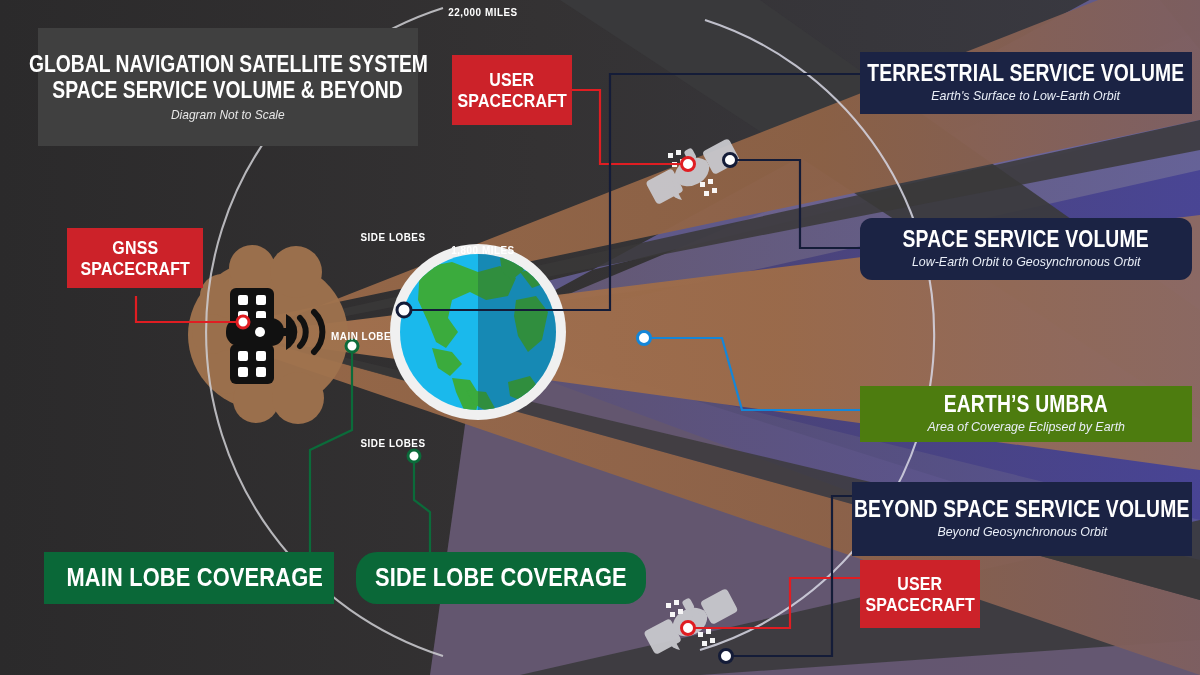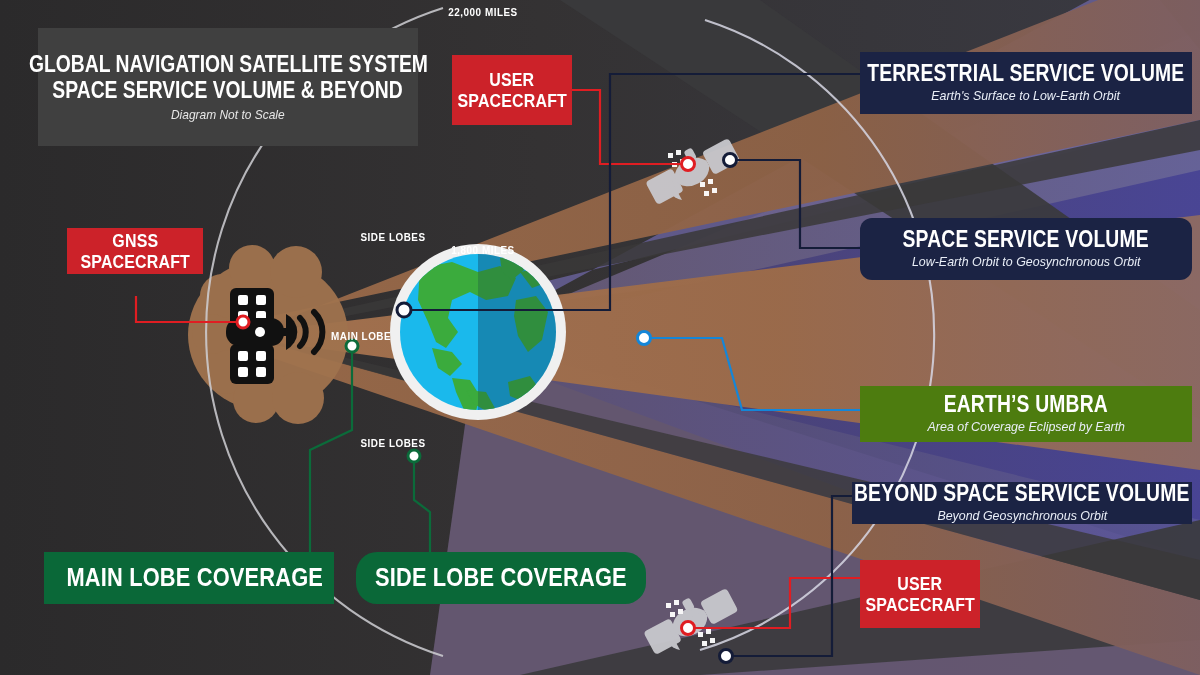--- a/index.html
+++ b/index.html
@@ -283,21 +283,21 @@
     <div class="t1">SPACE SERVICE VOLUME &amp; BEYOND</div>
     <div class="t2">Diagram Not to Scale</div>
   </div>
 
   <div class="cap ctr" style="left:393px;top:231px;">SIDE LOBES</div>
   <div class="cap" style="left:331px;top:330px;">MAIN LOBE</div>
   <div class="cap ctr" style="left:393px;top:437px;">SIDE LOBES</div>
   <div class="cap ctr" style="left:483px;top:6px;">22,000 MILES</div>
   <div class="cap ctr" style="left:483px;top:244px;">1,800 MILES</div>
 
-  <div class="lbl-box red" style="left:67px;top:228px;width:136px;height:46px;">
+  <div class="lbl-box red" style="left:67px;top:228px;width:136px;height:60px;">
     <div class="lbl-title">GNSS</div>
     <div class="lbl-title">SPACECRAFT</div>
   </div>
 
   <div class="lbl-box red" style="left:452px;top:55px;width:120px;height:70px;">
     <div class="lbl-title">USER</div>
     <div class="lbl-title">SPACECRAFT</div>
   </div>
 
   <div class="lbl-box red" style="left:860px;top:560px;width:120px;height:68px;">
@@ -313,21 +313,21 @@
   <div class="lbl-box navy" style="left:860px;top:210px;width:332px;height:62px;border-radius:12px;">
     <div class="lbl-title">SPACE SERVICE VOLUME</div>
     <div class="lbl-sub">Low-Earth Orbit to Geosynchronous Orbit</div>
   </div>
 
   <div class="lbl-box umbra" style="left:860px;top:386px;width:332px;height:56px;">
     <div class="lbl-title">EARTH’S UMBRA</div>
     <div class="lbl-sub">Area of Coverage Eclipsed by Earth</div>
   </div>
 
-  <div class="lbl-box navy" style="left:852px;top:474px;width:340px;height:42px;">
+  <div class="lbl-box navy" style="left:852px;top:474px;width:340px;height:74px;">
     <div class="lbl-title">BEYOND SPACE SERVICE VOLUME</div>
     <div class="lbl-sub">Beyond Geosynchronous Orbit</div>
   </div>
 
   <div class="lbl-box green" style="left:44px;top:552px;width:290px;height:52px;padding-left:12px;">
     <div class="lbl-title">MAIN LOBE COVERAGE</div>
   </div>
 
   <div class="lbl-box green" style="left:356px;top:552px;width:290px;height:52px;border-radius:21px;">
     <div class="lbl-title">SIDE LOBE COVERAGE</div>

